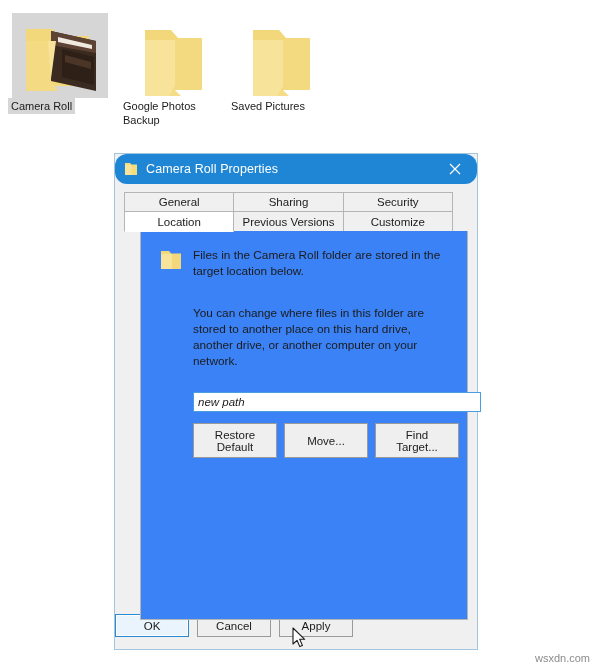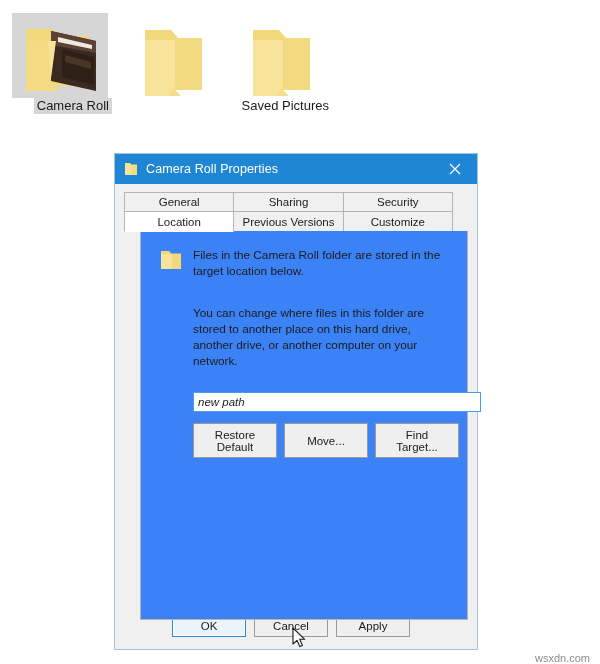--- a/index.html
+++ b/index.html
@@ -18,22 +18,22 @@
 
   
   .desktop {
     position: absolute;
     left: 0; top: 0;
     width: 600px; height: 150px;
   }
   .desk-icon {
     position: absolute;
     width: 104px;
-    text-align: right;
-    font-size: 13px;
+    text-align: left;
+    font-size: 11px;
     color: #1b1b1b;
     line-height: 14px;
     text-decoration: underline;
   }
   .desk-icon .icon-box {
     width: 104px;
     height: 86px;
     display: flex;
     align-items: flex-end;
     justify-content: center;
@@ -66,20 +66,21 @@
     border: 1px solid #a3c5e0;
     box-sizing: border-box;
     box-shadow: 0 0 0 0 rgba(0,0,0,0);
   }
   .titlebar {
     height: 30px;
     background: #1e86d4;
     display: flex;
     align-items: center;
     position: relative;
+    border-radius: 12px;
   }
   .titlebar .tb-icon {
     margin-left: 9px;
     margin-right: 8px;
     width: 14px; height: 16px;
     display: block;
   }
   .titlebar .tb-title {
     color: #ffffff;
     font-size: 12.5px;
@@ -202,21 +203,21 @@
 
   
   .footer {
     position: absolute;
     left: 0;
     bottom: 0;
     width: 100%;
     height: 47px;
     box-sizing: border-box;
     display: flex;
-    justify-content: center;
+    justify-content: flex-start;
     align-items: center;
     padding-right: 10px;
     gap: 8px;
   }
   .fbtn {
     width: 74px;
     height: 23px;
     border: 1px solid #9a9a9a;
     background: #efefef;
     font-family: "Liberation Sans", sans-serif;
@@ -281,20 +282,21 @@
   <div class="desk-icon" style="left:120px; top:12px;">
     <div class="icon-box">
       <svg class="folder-svg" width="70" height="76" viewBox="0 0 70 76">
         <path d="M8 8 h26 l7 8 h24 v52 h-57 z" fill="#f2d87a"></path>
         <path d="M8 18 h30 v50 h-30 z" fill="#f7e49a"></path>
         <path d="M38 18 L38 68 L44 74 L8 74 L8 18 Z" fill="#f4dc88"></path>
         <path d="M8 18 h30 l6 -2 h21 v52 h-57 z" fill="#f3da80"></path>
         <path d="M8 18 h30 v46 l-6 10 h-24 z" fill="#f7e49a"></path>
       </svg>
     </div>
+    <div><span class="label">Google Photos Backup</span></div>
   </div>
 
   <div class="desk-icon" style="left:228px; top:12px;">
     <div class="icon-box">
       <svg class="folder-svg" width="70" height="76" viewBox="0 0 70 76">
         <path d="M8 8 h26 l7 8 h24 v52 h-57 z" fill="#f2d87a"></path>
         <path d="M8 18 h30 v50 h-30 z" fill="#f7e49a"></path>
         <path d="M38 18 L38 68 L44 74 L8 74 L8 18 Z" fill="#f4dc88"></path>
         <path d="M8 18 h30 l6 -2 h21 v52 h-57 z" fill="#f3da80"></path>
         <path d="M8 18 h30 v46 l-6 10 h-24 z" fill="#f7e49a"></path>

